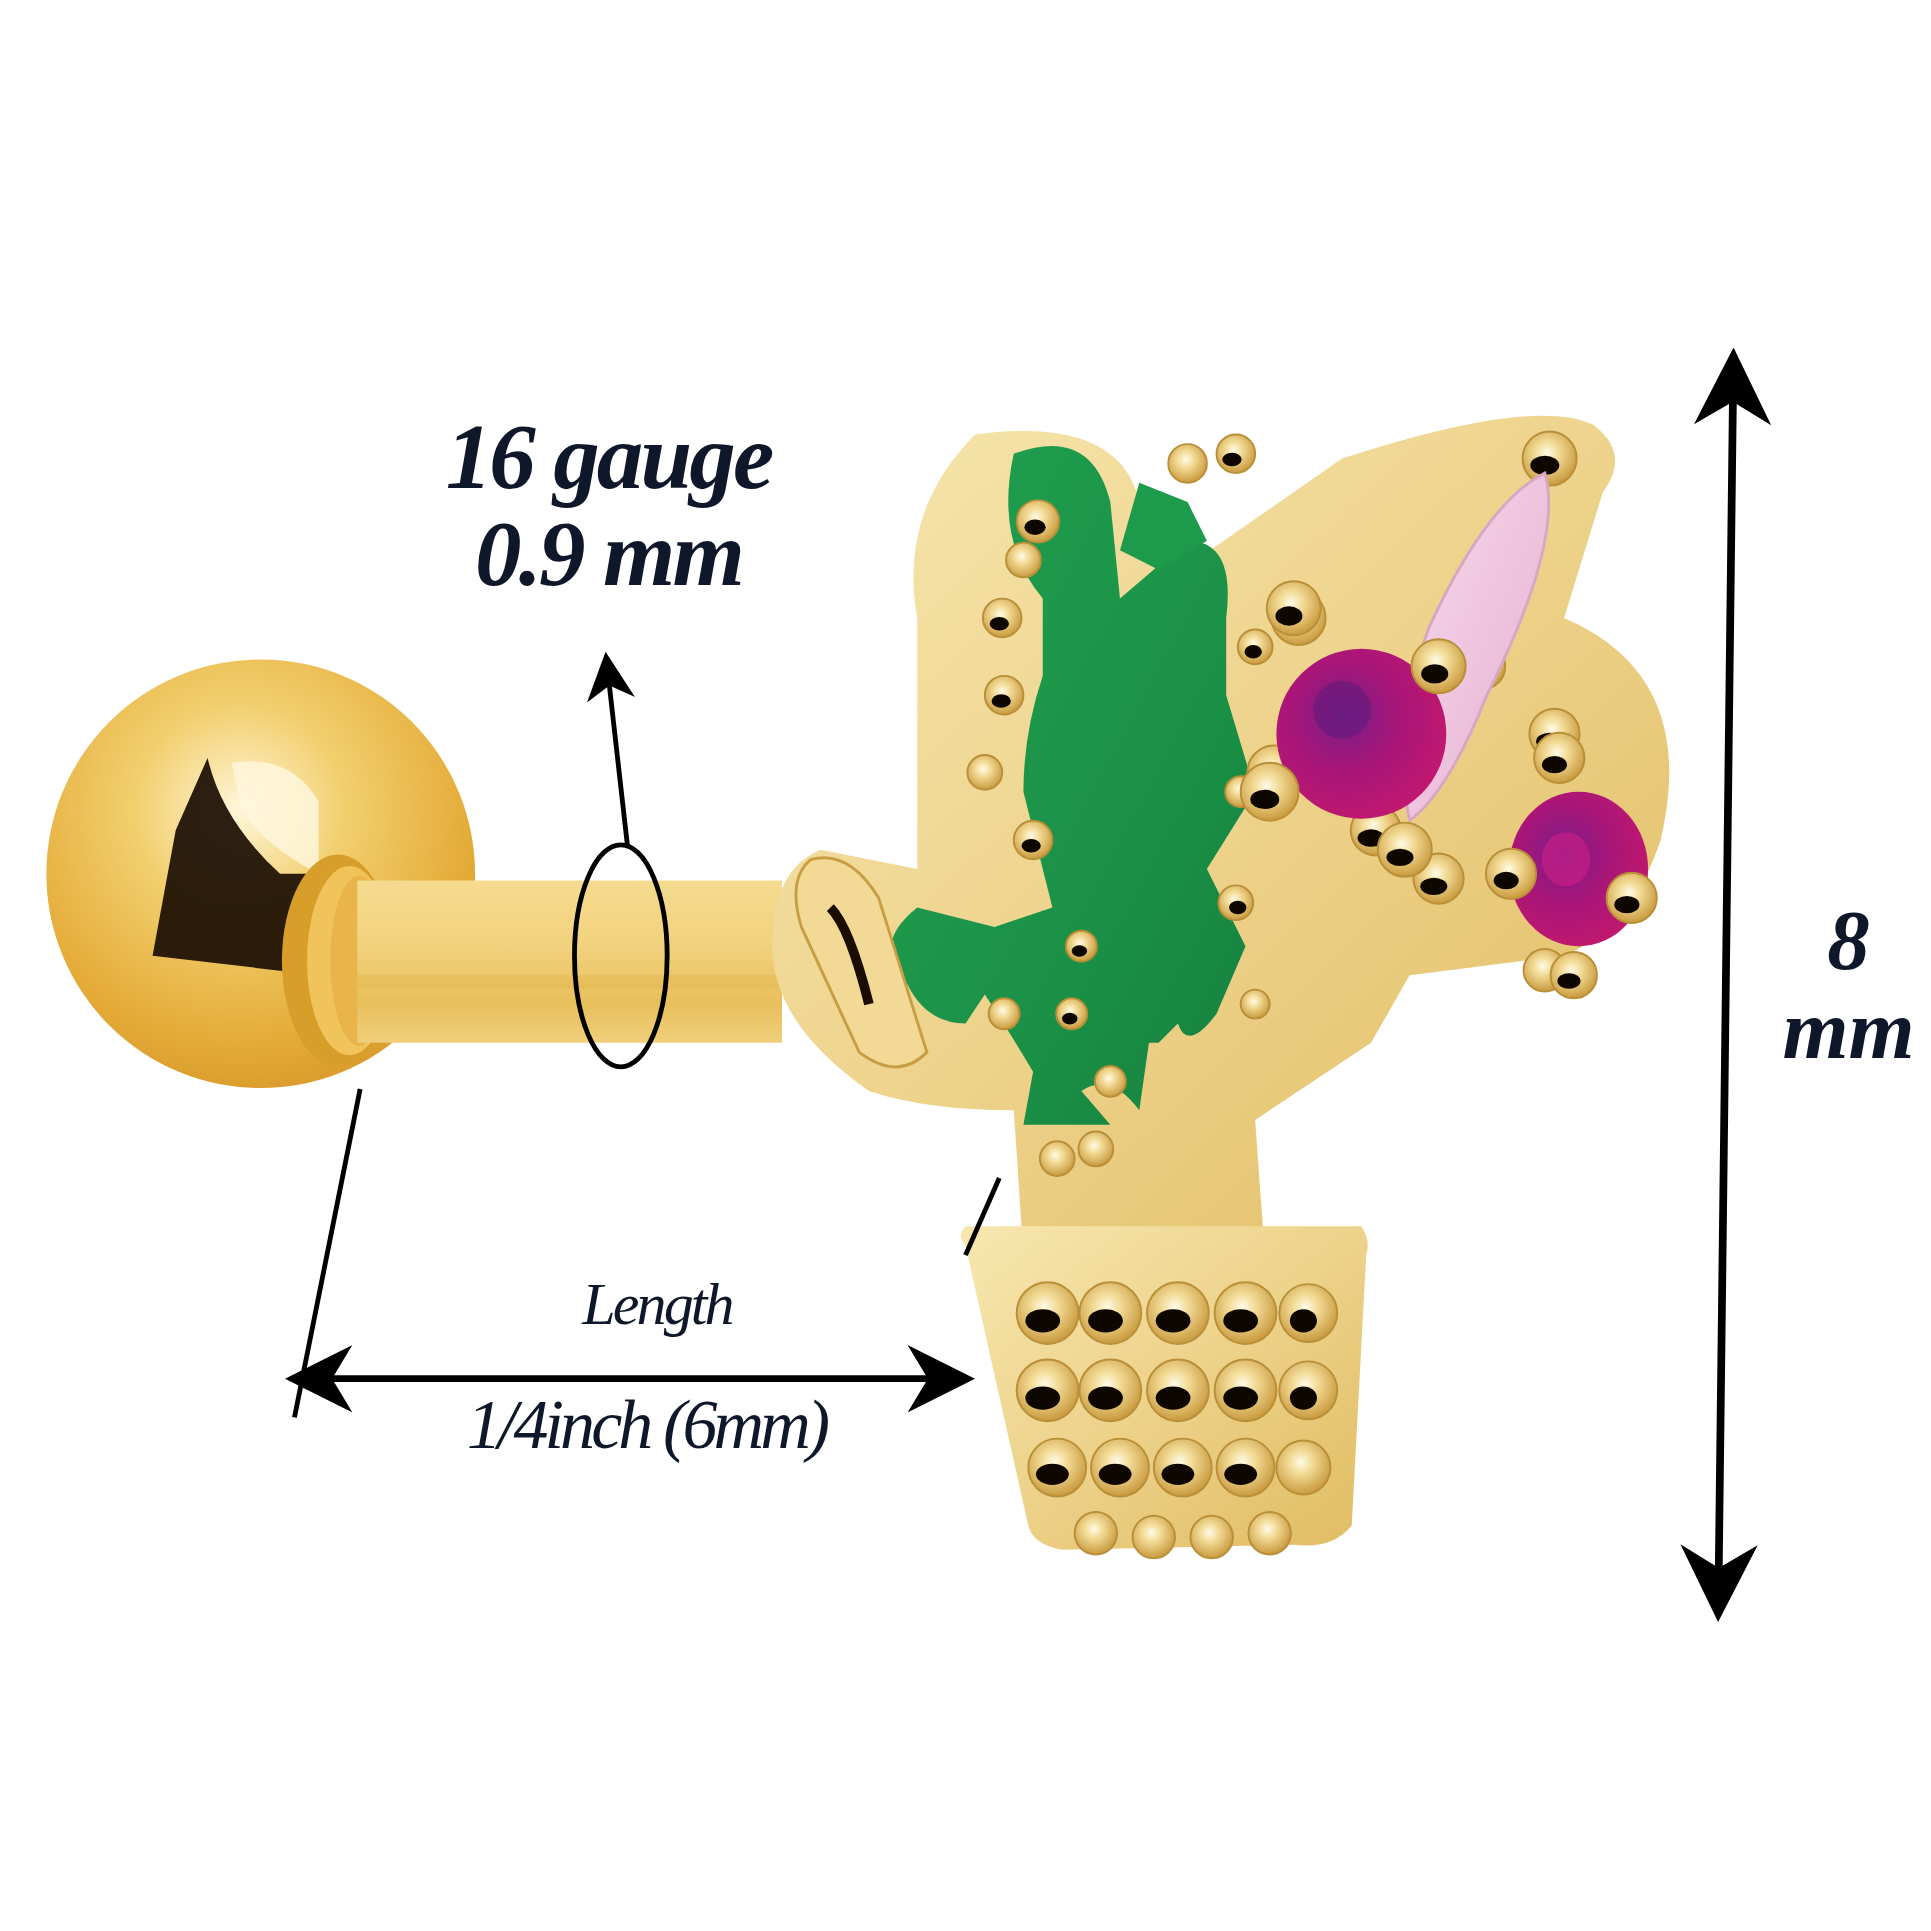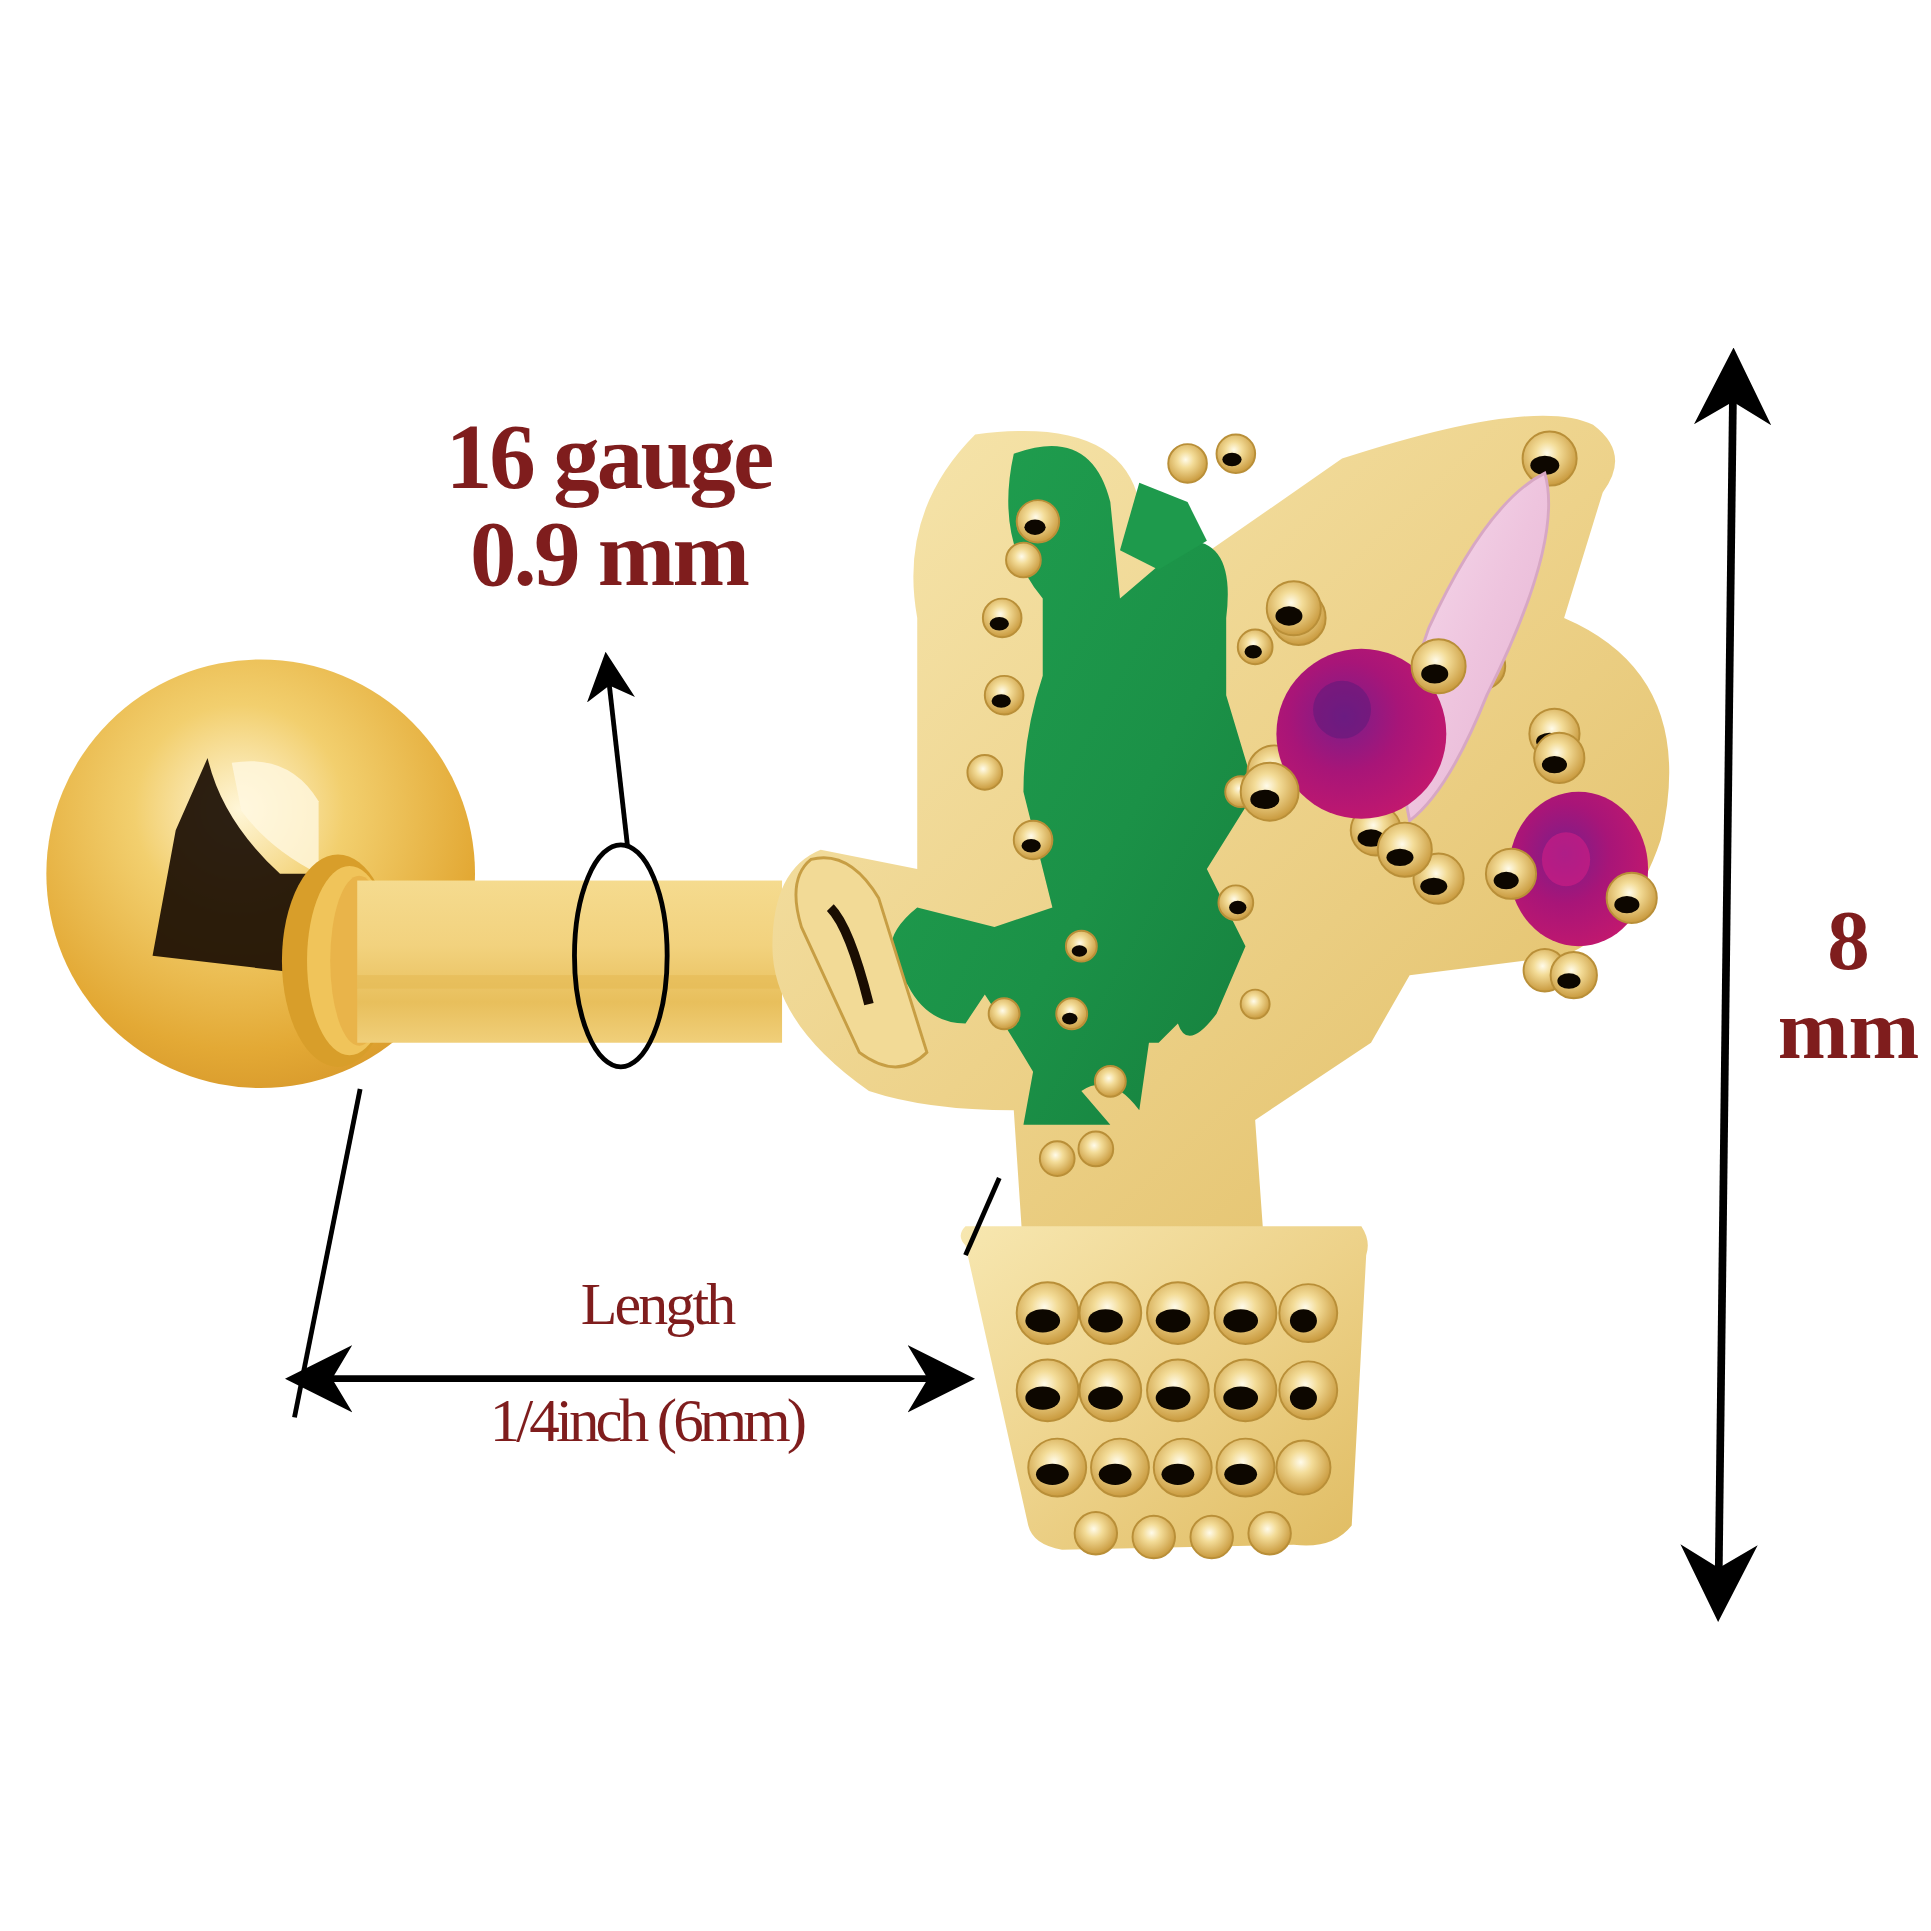--- a/index.html
+++ b/index.html
@@ -1,29 +1,30 @@
 <!DOCTYPE html>
 <html><head>
 <meta charset="utf-8">
 <style>
   html, body { margin:0; padding:0; background:#ffffff; }
   #stage { position:relative; width:1931px; height:1931px; background:#ffffff; overflow:hidden; }
   svg { position:absolute; left:0; top:0; }
   .label {
     position:absolute;
     font-family:"Liberation Serif","DejaVu Serif",serif;
-    color:#7f1d1d;
+    color:#0f172a;
     text-align:center;
     white-space:nowrap;
     line-height:1;
+    font-style:italic;
   }
   #gauge-label { left:425px; top:410px; width:367px; font-size:93px; font-weight:bold; letter-spacing:-2.9px; }
   #gauge-label div { height:97px; }
   #length-label { left:454px; top:1274px; width:406px; font-size:60px; letter-spacing:-2.9px; }
-  #length-value { left:357px; top:1390px; width:579px; font-size:61px; letter-spacing:-3.9px; }
+  #length-value { left:357px; top:1390px; width:579px; font-size:70px; letter-spacing:-3.9px; }
   #height-label { left:1757px; top:898px; width:183px; font-size:85px; font-weight:bold; }
   #height-label div { height:89px; }
 </style>
 </head>
 <body>
 
 <div id="stage">
   <svg width="1931" height="1931" viewBox="0 0 2000 2000">
     <defs>
       <radialGradient id="ballGrad" cx="0.45" cy="0.35" r="0.7">

